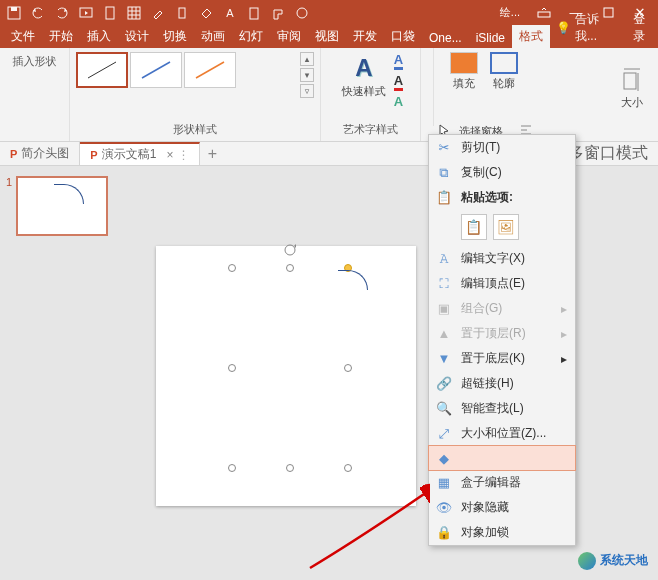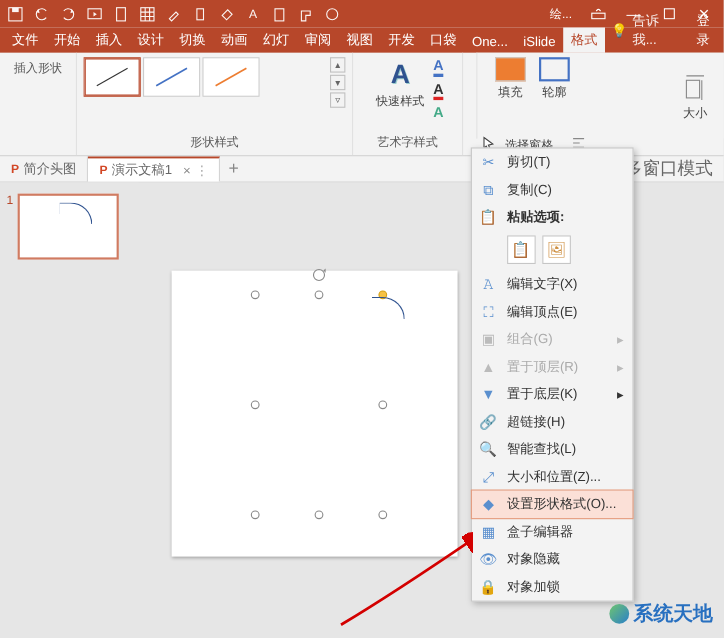--- a/index.html
+++ b/index.html
@@ -69,21 +69,21 @@
 .ctx { position:absolute; left:428px; top:134px; width:148px; background:#f3f3f3; border:1px solid #c6c6c6; box-shadow:2px 2px 6px rgba(0,0,0,.25); font-size:12px;}
 .ctx-item { display:flex; align-items:center; gap:8px; padding:4px 8px 4px 6px; color:#333; }
 .ctx-item.dis { color:#aaa;}
 .ctx-item.hi { background:#fbe0d7; outline:1px solid #e69a7b;}
 .ctx-item .ic { width:18px; height:16px; display:flex;align-items:center;justify-content:center; font-size:13px;color:#5a8fce;}
 .ctx-item.dis .ic{color:#bbb;}
 .paste-opts { display:flex; gap:6px; padding:4px 0 6px 32px;}
 .paste-ic { width:26px;height:26px;border:1px solid #c6c6c6;display:flex;align-items:center;justify-content:center;font-size:14px;color:#cc8b3a;background:#fff;}
 .arrow-ann { position:absolute; left:310px; top:540px; width:130px; stroke:#d30000; stroke-width:2.5; fill:none;}
 
-.watermark { position:absolute; right:10px; bottom:10px; display:flex;align-items:center;gap:4px;font-size:18px;font-weight:bold;color:#2870c0;}
+.watermark { position:absolute; right:10px; bottom:10px; display:flex;gap:4px;font-size:12px;font-weight:bold;color:#2870c0;}
 .globe{width:18px;height:18px;border-radius:50%;background:linear-gradient(135deg,#6fc56f,#2a7fc9);}
 
 svg{display:block;}
 </style>
 </head>
 <body>
 
 <div class="titlebar">
   <div class="qat">
     <span class="qat-icon">
@@ -368,21 +368,20 @@
   <div class="ctx-item">
       <span class="ic">🔍</span>
       <span>智能查找(L)</span>
     </div>
   <div class="ctx-item">
       <span class="ic">⤢</span>
       <span>大小和位置(Z)...</span>
     </div>
   <div class="ctx-item hi">
       <span class="ic">◆</span>
-      <span>设置形状格式(O)...</span>
     </div>
   <div class="ctx-item">
       <span class="ic">▦</span>
       <span>盒子编辑器</span>
     </div>
   <div class="ctx-item">
       <span class="ic">👁</span>
       <span>对象隐藏</span>
     </div>
   <div class="ctx-item">

